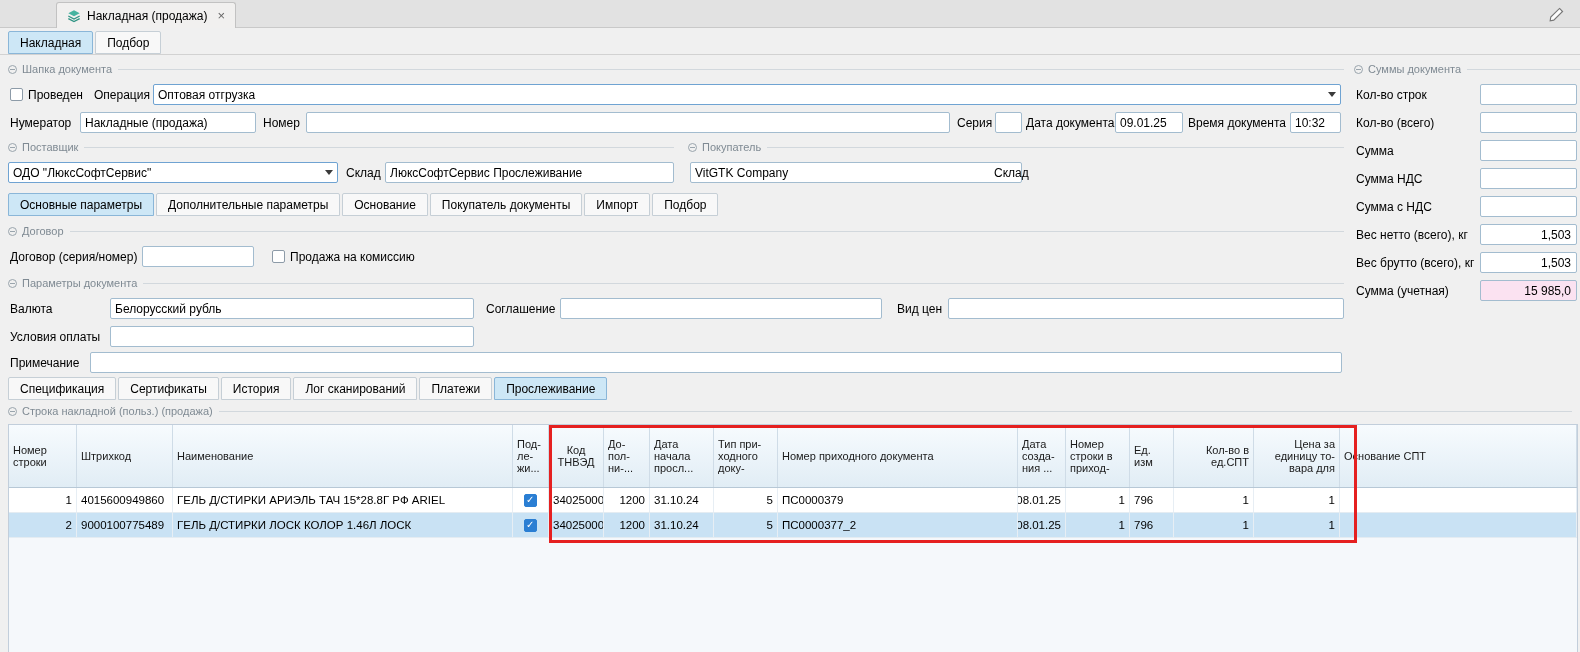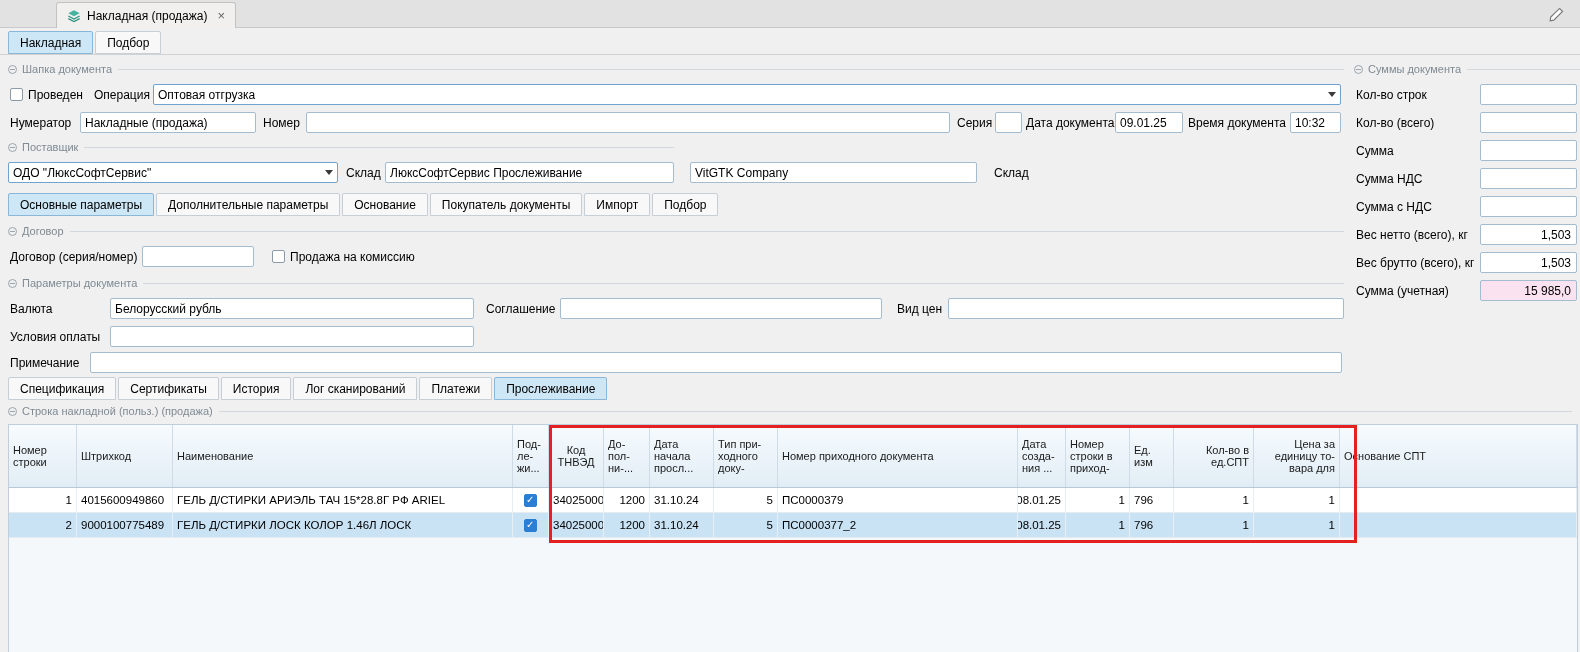--- a/index.html
+++ b/index.html
@@ -109,29 +109,34 @@
   <span class="lbl" style="left:1026px;top:112px">Дата документа</span>
   <div class="fld" style="left:1115px;top:112px;width:68px">09.01.25</div>
   <span class="lbl" style="left:1188px;top:112px">Время документа</span>
   <div class="fld" style="left:1290px;top:112px;width:51px">10:32</div>
 
   <div class="grp" style="left:8px;top:140px;width:666px">
     <span class="grp-icon"></span>
     <span>Поставщик</span>
     <span class="grp-line"></span>
   </div>
+  <div class="grp" style="left:688px;top:140px;width:656px">
+    <span class="grp-icon"></span>
+    <span>Покупатель</span>
+    <span class="grp-line"></span>
+  </div>
 
   <div class="fld combo" style="left:8px;top:162px;width:330px">
     <span class="txt">ОДО "ЛюксСофтСервис"</span>
     <span class="arrow"></span>
   </div>
   <span class="lbl" style="left:346px;top:162px">Склад</span>
   <div class="fld" style="left:385px;top:162px;width:289px">ЛюксСофтСервис Прослеживание</div>
 
-  <div class="fld" style="left:690px;top:162px;width:287px">VitGTK Company</div>
+  <div class="fld" style="left:690px;top:162px;width:332px">VitGTK Company</div>
   <span class="lbl" style="left:994px;top:162px">Склад</span>
 
   <div class="tabs" style="left:8px;top:193px">
     <div class="tab on">Основные параметры</div>
     <div class="tab">Дополнительные параметры</div>
     <div class="tab">Основание</div>
     <div class="tab">Покупатель документы</div>
     <div class="tab">Импорт</div>
     <div class="tab">Подбор</div>
   </div>

